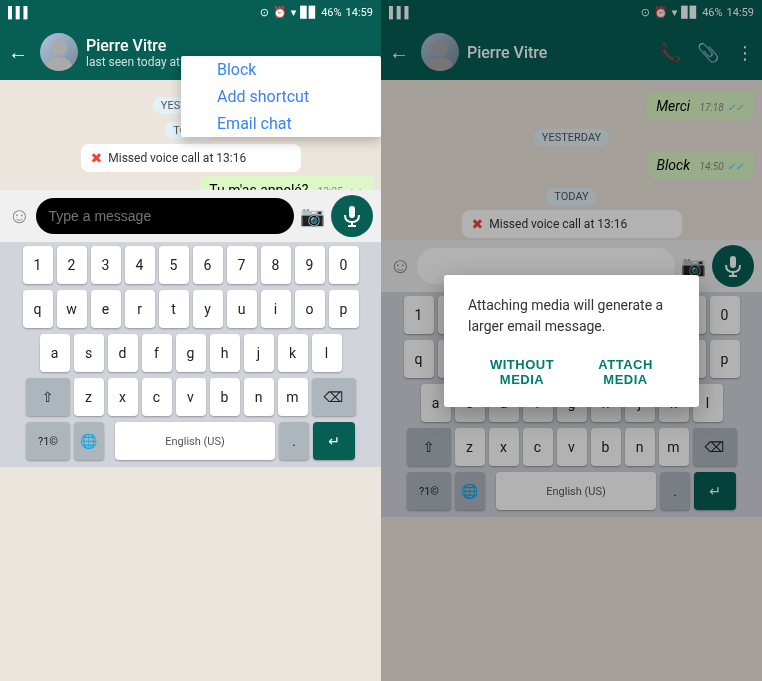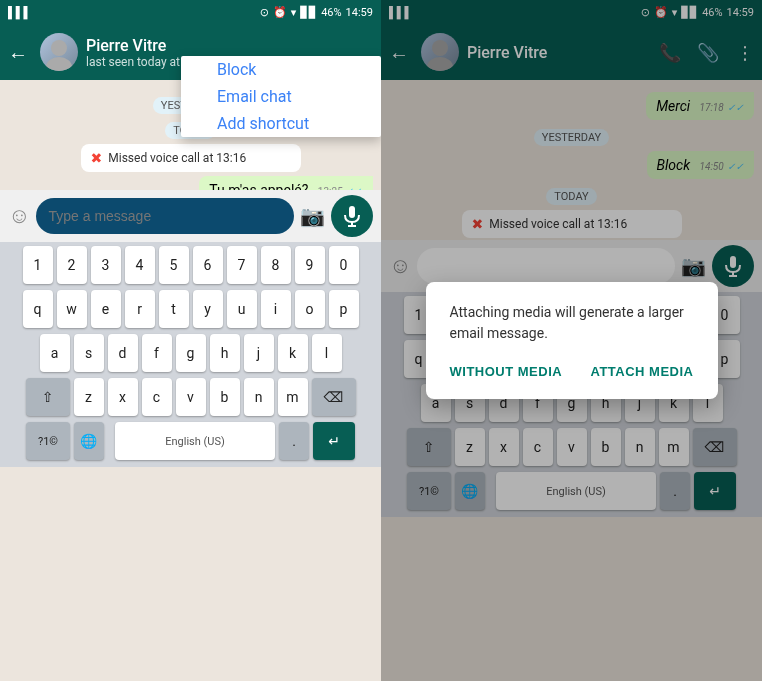--- a/index.html
+++ b/index.html
@@ -186,21 +186,21 @@
 
     .emoji-btn {
       color: #888;
       font-size: 22px;
       flex-shrink: 0;
     }
 
     .message-input {
       flex: 1;
       height: 36px;
-      background: #0c4a6e;
+      background: #000000;
       border-radius: 20px;
       padding: 0 12px;
       border: none;
       outline: none;
       font-size: 14px;
       color: #999;
     }
 
     .camera-btn {
       color: #888;
@@ -314,23 +314,23 @@
       top: 0; left: 0; right: 0; bottom: 0;
       background: rgba(0,0,0,0.3);
       z-index: 20;
       display: flex;
       align-items: center;
       justify-content: center;
     }
 
     .dialog-box {
       background: white;
-      border-radius: 8px;
+      border-radius: 3px;
       padding: 20px 24px;
-      width: 292px;
+      width: 255px;
       box-shadow: 0 8px 24px rgba(0,0,0,0.3);
     }
 
     .dialog-text {
       font-size: 14px;
       color: #333;
       line-height: 1.5;
       margin-bottom: 20px;
     }
 
@@ -520,22 +520,22 @@
       <div class="key dark wide" style="font-size:11px;">?1©</div>
       <div class="key dark">🌐</div>
       <div class="key space">English (US)</div>
       <div class="key dark">.</div>
       <div class="key action">↵</div>
     </div>
   </div>
 
   <div class="dropdown-overlay">
     <div class="dropdown-item">Block</div>
+    <div class="dropdown-item">Add shortcut</div>
     <div class="dropdown-item">Email chat</div>
-    <div class="dropdown-item">Add shortcut</div>
   </div>
 </div>
 
 <div class="right-panel">
 
   <div class="right-panel-bg">
 
     <div class="status-bar">
       <div class="status-bar-left">
         <span>▌▌▌</span>

